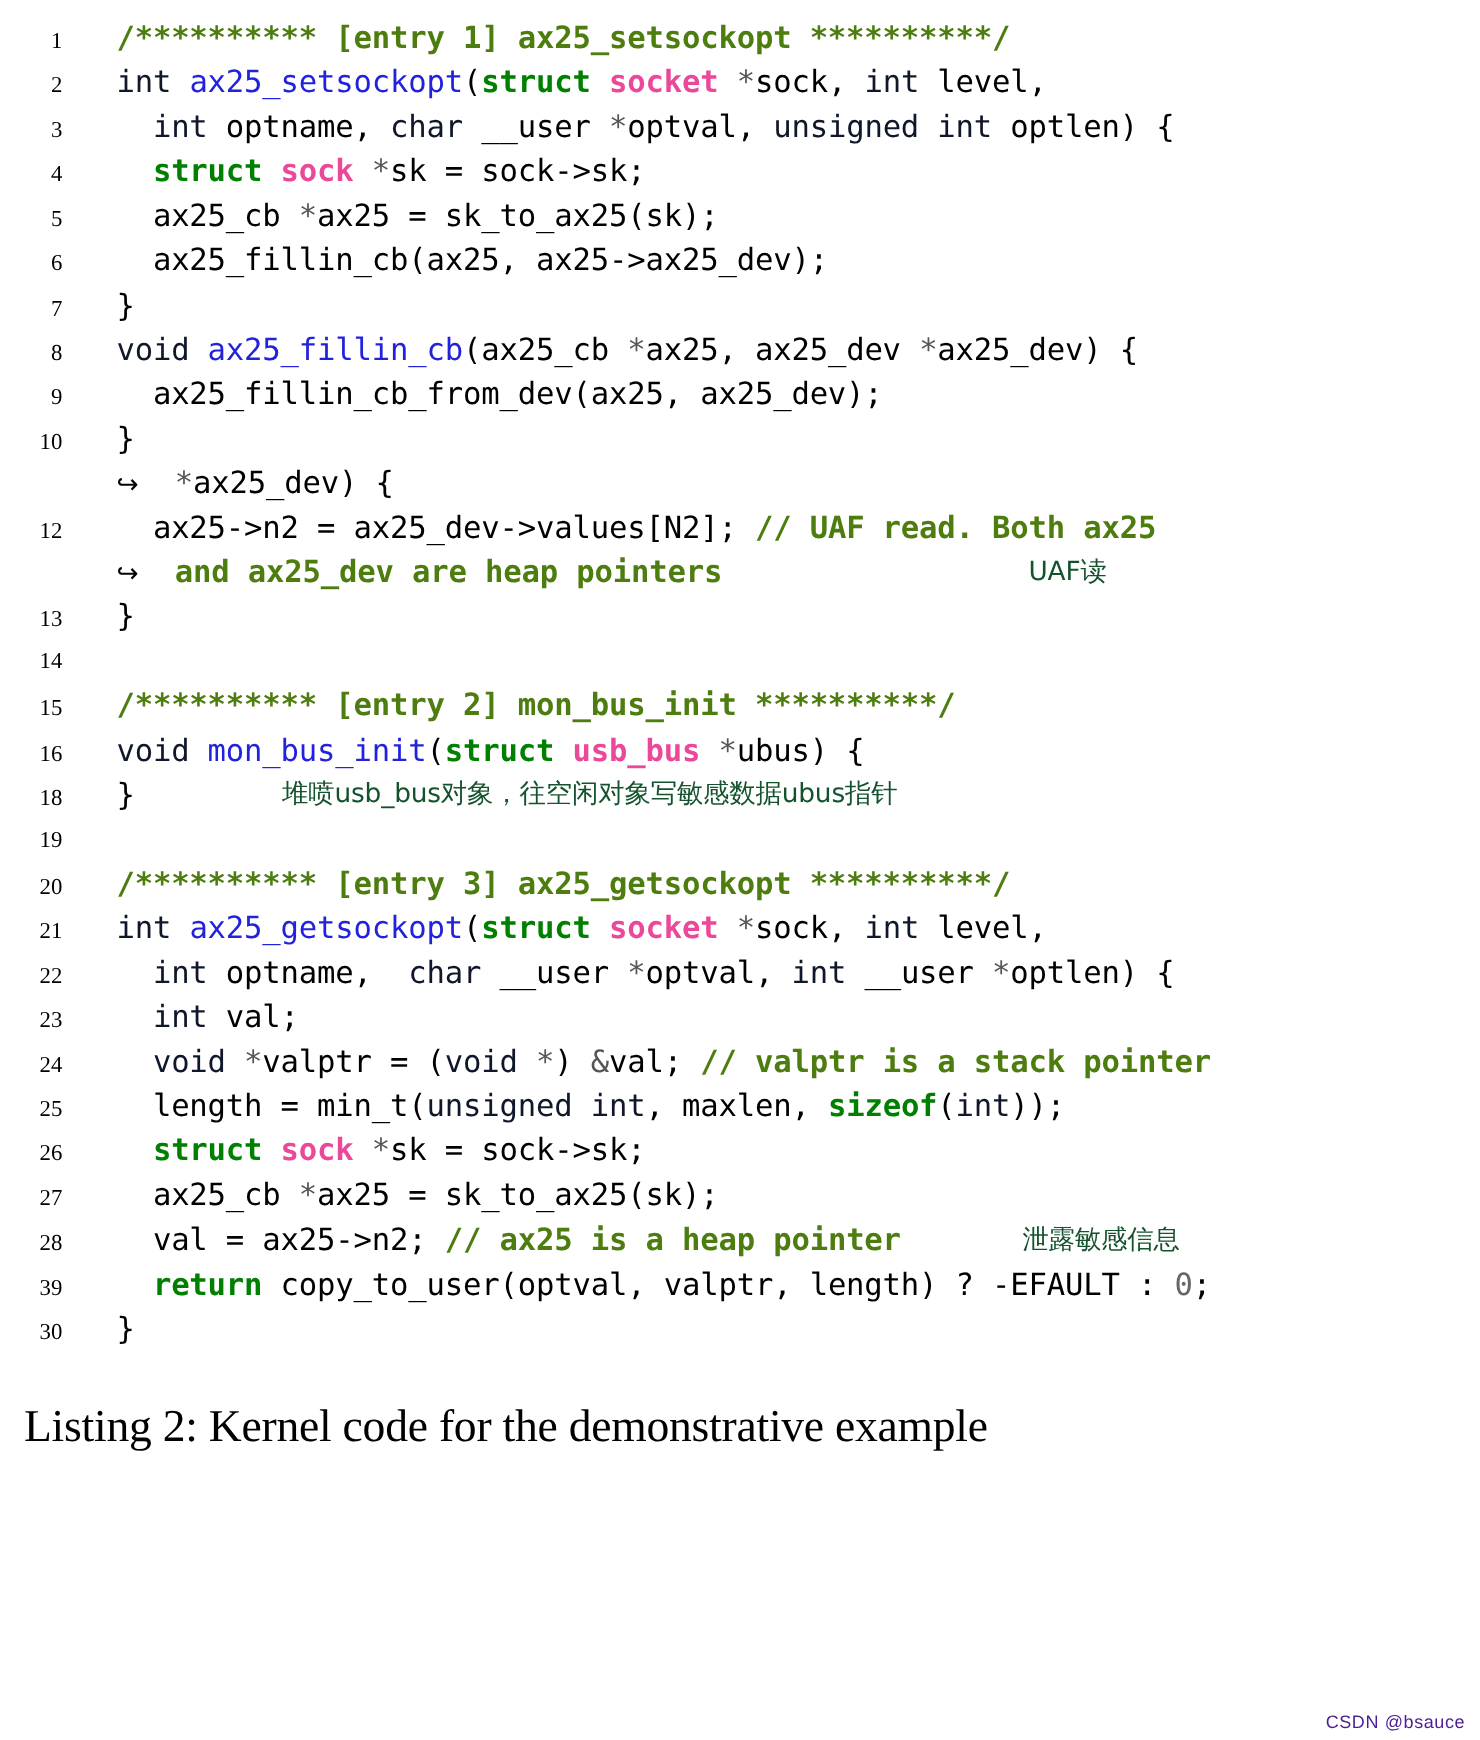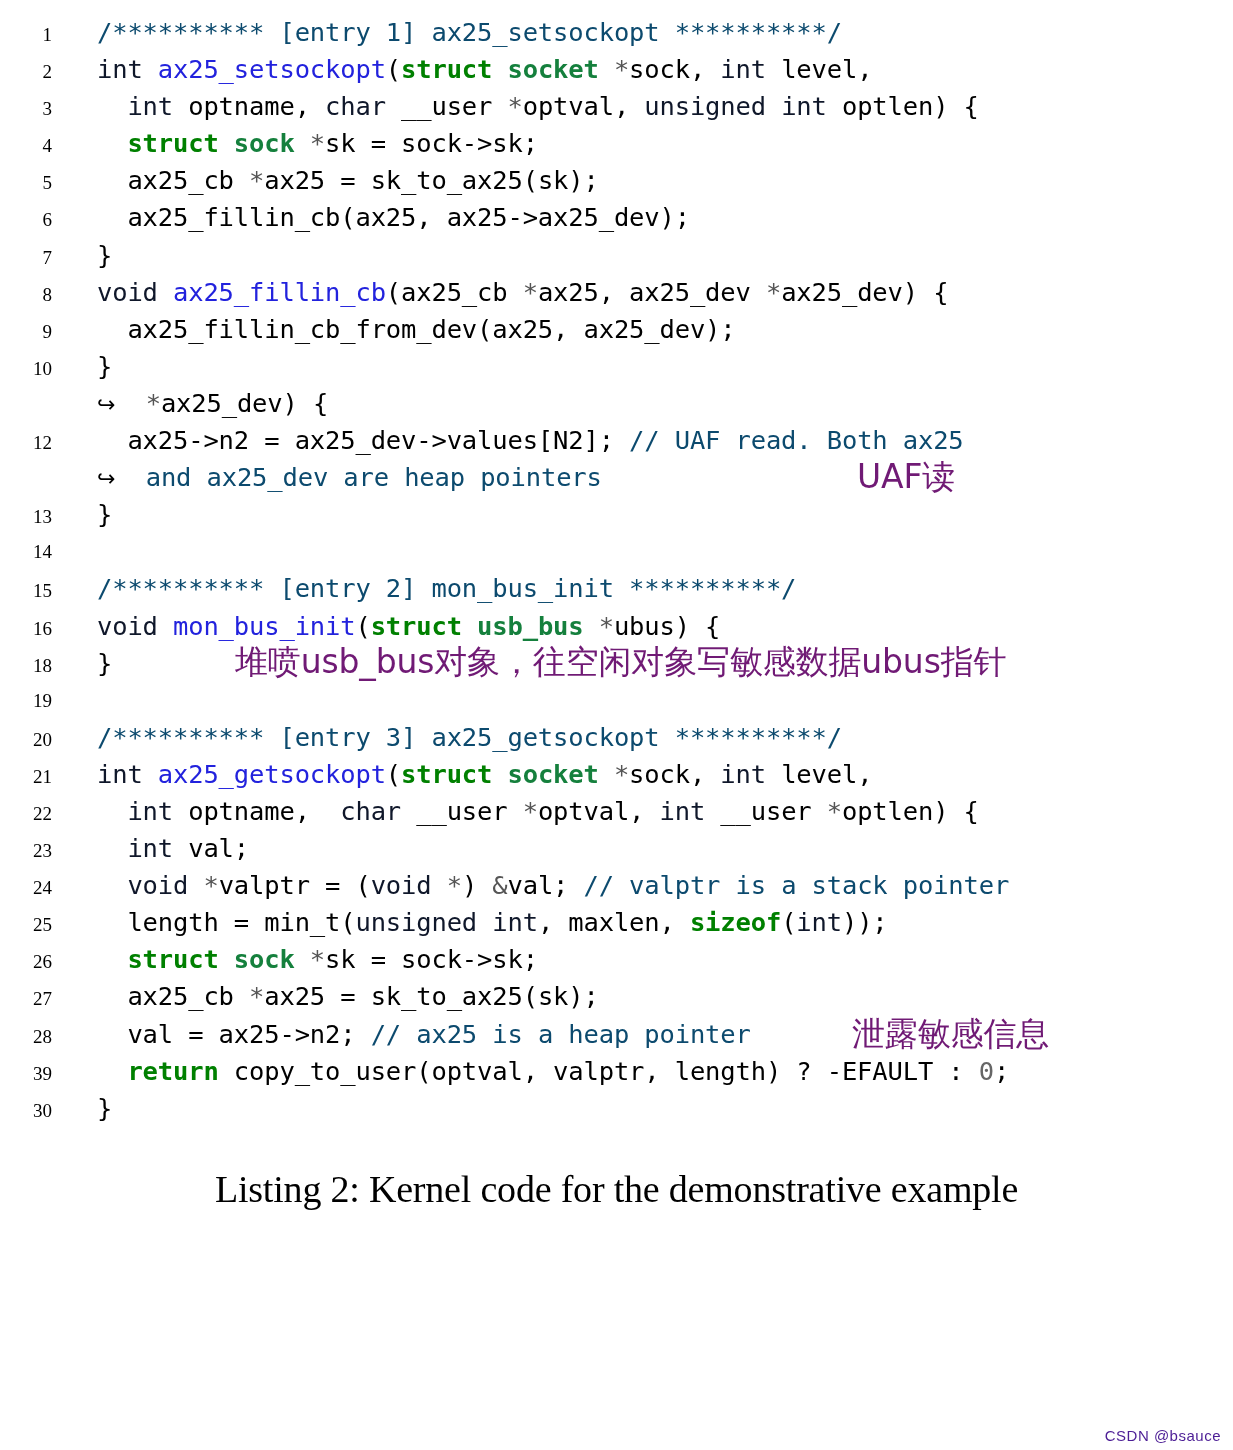--- a/index.html
+++ b/index.html
@@ -48,53 +48,54 @@
     color: #000000;
     letter-spacing: -0.15px;
     position: relative;
     flex: 1;
     white-space: pre;
   }
 
   
   .k   { color: #0f172a; font-weight: normal; }   
   .kw  { color: #008000; font-weight: bold; }   
-  .ty  { color: #15803d; font-weight: bold; }   
+  .ty  { color: #ec4899; font-weight: bold; }   
   .fn  { color: #2222DD; text-align: right; }                      
-  .cm  { color: #0c4a6e; }                      
+  .cm  { color: #4d7c0f; font-weight: bold; }                      
   .pt  { color: #555555; }                      
   .num { color: #666666; }
 
   .cont {
     color: #000000;
     font-family: "DejaVu Sans", sans-serif;
     font-size: 22px;
   }
 
   .ann {
-    color: #701a75;
+    color: #14532d;
     font-family: "DejaVu Sans", "Liberation Sans", sans-serif;
-    font-size: 33px;
+    font-size: 22px;
     font-weight: normal;
     position: absolute;
     white-space: pre;
     line-height: 37.1px;
     top: 0;
   }
   .ann-uaf    { left: 805px; top: -1px; }
   .ann-spray  { left: 183px; top: -2px; }
   .ann-leak   { left: 800px; top: -1px; }
 
   .caption {
     margin-top: 40px;
-    text-align: center;
+    text-align: left;
     font-family: "Liberation Serif", "DejaVu Serif", serif;
     font-size: 38px;
     color: #000000;
     letter-spacing: -0.2px;
+    padding-left: 20px;
   }
 
   .watermark {
     position: absolute;
     right: 12px;
     bottom: 6px;
     font-family: "Liberation Sans", sans-serif;
     font-size: 15px;
     color: #4c1d95;
     letter-spacing: 0.5px;

